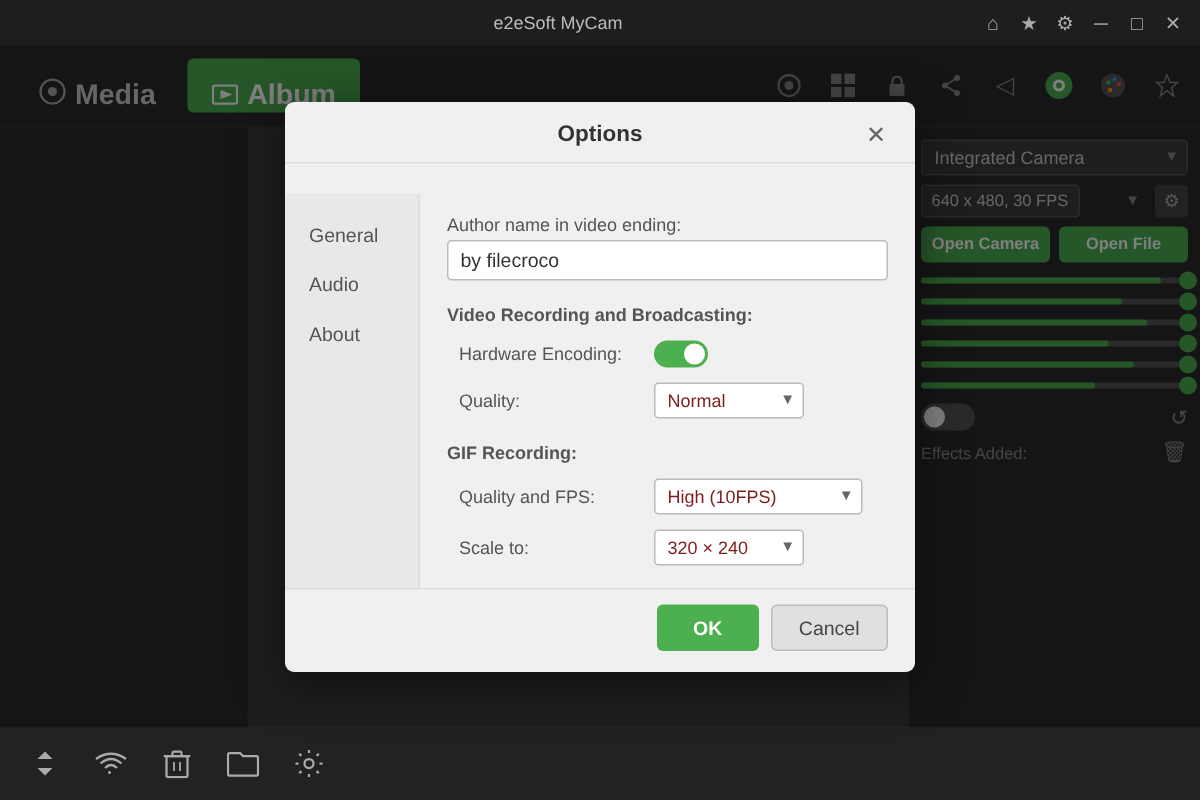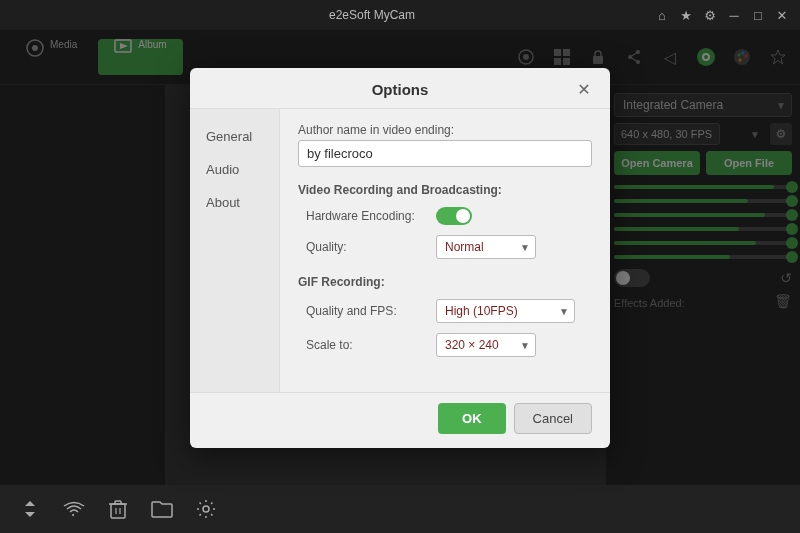--- a/index.html
+++ b/index.html
@@ -38,27 +38,28 @@
       background: #2b2b2b;
       display: flex;
       align-items: center;
       padding: 0 10px;
       gap: 5px;
       border-bottom: 1px solid #3a3a3a;
     }
     .nav-tab {
       height: 36px;
       display: flex;
-      align-items: flex-start;
+      align-items: flex-end;
       gap: 6px;
       padding: 0 16px;
       border-radius: 4px;
       cursor: pointer;
-      font-size: 10px;
+      font-size: 19px;
       color: #ccc;
+      font-weight: bold;
     }
     .nav-tab.active {
       background: #4CAF50;
       color: #fff;
     }
     .nav-tab-icon { font-size: 16px; }
 
     .nav-spacer { flex: 1; }
 
     .nav-icons {
@@ -257,20 +258,21 @@
     .dialog-close {
       width: 20px; height: 20px;
       background: none; border: none;
       color: #666; font-size: 16px; cursor: pointer;
       display: flex; align-items: center; justify-content: center;
     }
     .dialog-body {
       display: flex;
       flex: 1;
       padding: 0;
+      margin-top: 20px;
     }
 
     
     .dialog-sidebar {
       width: 90px;
       background: #e8e8e8;
       padding: 12px 0;
       display: flex;
       flex-direction: column;
       gap: 2px;

